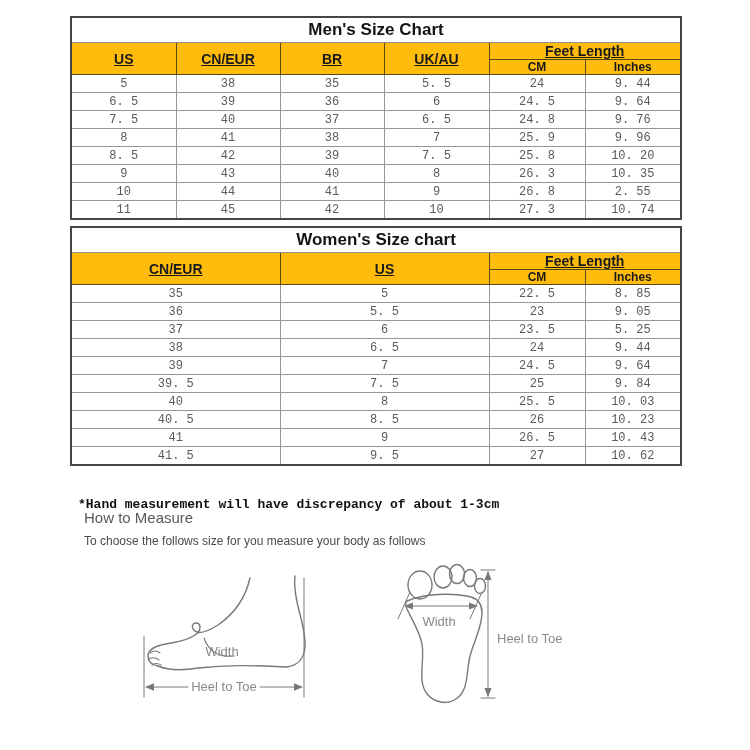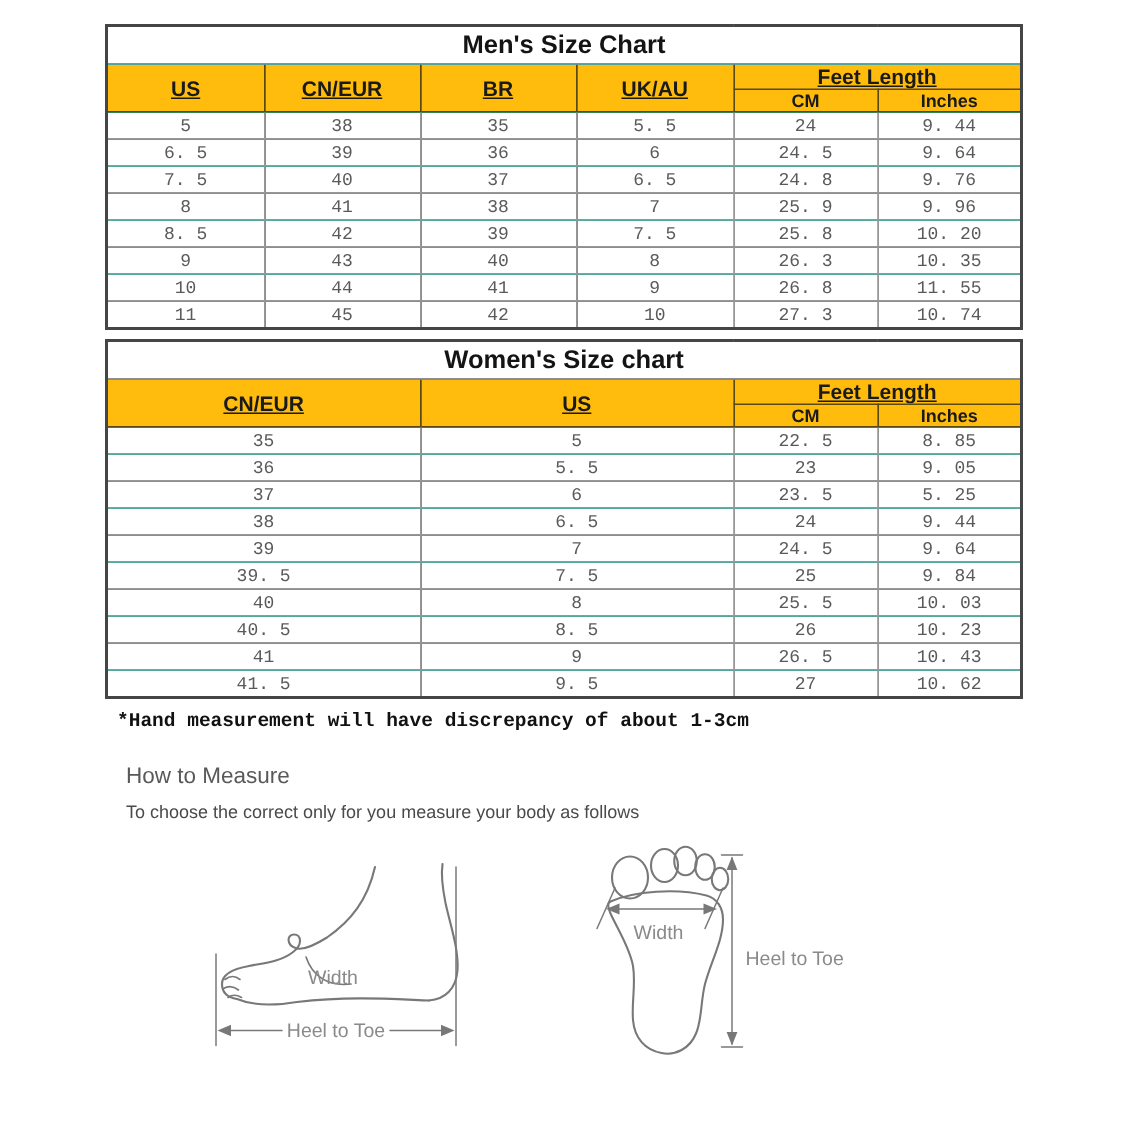--- a/index.html
+++ b/index.html
@@ -5,42 +5,42 @@
   html,body{margin:0;padding:0;}
   body{
     width:750px;height:750px;background:#ffffff;position:relative;overflow:hidden;
     font-family:"Liberation Sans",sans-serif;
   }
   .canvas{position:absolute;left:0;top:0;width:750px;height:750px;background:#fff;}
 
   
   .size-table{
     position:absolute;border-collapse:collapse;table-layout:fixed;
-    background:#14b8a6;border:2px solid #454545;
+    background:#d946ef;border:2px solid #454545;
   }
   .size-table th,.size-table td{
     border:1px solid #8f8f8f;padding:0;text-align:center;vertical-align:middle;overflow:hidden;
   }
   .chart-title{
     height:24px;background:#ffffff;color:#141414;
     font:bold 17px "Liberation Sans",sans-serif;border-bottom:2px solid #454545;
   }
   .head-row th,.sub-row th{
     background:#FFBC0D;color:#1a1a1a;border-color:#5a4a10;
   }
   .head-row th{font:bold 14px "Liberation Sans",sans-serif;text-decoration:underline;}
   .feet-cell{height:14px;}
   .sub-row th{height:14px;font:bold 12px "Liberation Sans",sans-serif;}
   .size-table tbody td{
     height:17px;background:#fff;color:#5a5a5a;
     font:12px "Liberation Mono",monospace;border-color:#979797;
   }
 
   
-  .notes{position:absolute;left:78px;top:472px;color:#111;
+  .notes{position:absolute;left:78px;top:496px;color:#111;
     font:bold 13px "Liberation Mono",monospace;line-height:18px;white-space:nowrap;}
   .notes p{margin:0;}
 
   
   .howto-heading{position:absolute;left:84px;top:509px;color:#595959;
     font:15px "Liberation Sans",sans-serif;}
   .howto-sub{position:absolute;left:84px;top:534px;color:#4a4a4a;
     font:12px "Liberation Sans",sans-serif;}
 
   .diagram{position:absolute;}
@@ -127,21 +127,21 @@
           <td>8</td>
           <td>26. 3</td>
           <td>10. 35</td>
         </tr>
         <tr>
           <td>10</td>
           <td>44</td>
           <td>41</td>
           <td>9</td>
           <td>26. 8</td>
-          <td>11. 55</td>
+          <td>2. 55</td>
         </tr>
         <tr>
           <td>11</td>
           <td>45</td>
           <td>42</td>
           <td>10</td>
           <td>27. 3</td>
           <td>10. 74</td>
         </tr>
       </tbody>
@@ -230,21 +230,21 @@
           <td>10. 62</td>
         </tr>
       </tbody>
   </table>
 
   <div class="notes">
     <p>*Hand measurement will have discrepancy of about 1-3cm</p>
   </div>
 
   <div class="howto-heading">How to Measure</div>
-  <div class="howto-sub">To choose the correct only for you measure your body as follows</div>
+  <div class="howto-sub">To choose the follows size for you measure your body as follows</div>
 
   <svg class="diagram" style="left:138px;top:566px;" width="182" height="142" viewBox="0 0 182 142">
     <g stroke="#787878" stroke-width="1.4" fill="none" stroke-linecap="round">
 
       <path d="M112 12 C107 34, 96 48, 80 59 C72 64, 64 68, 59 66 C53 64, 53 57, 58 57 C63 57, 64 64, 57 69 C49 75, 38 76, 28 78 C17 80, 10 84, 10 90 C10 96, 14 99, 20 100"></path>
 
       <path d="M12 87 q5 -4 10 0" stroke-width="1.1"></path>
       <path d="M11 93 q5 -3 10 1" stroke-width="1.1"></path>
       <path d="M14 99 q4 -3 9 0" stroke-width="1.1"></path>
 

